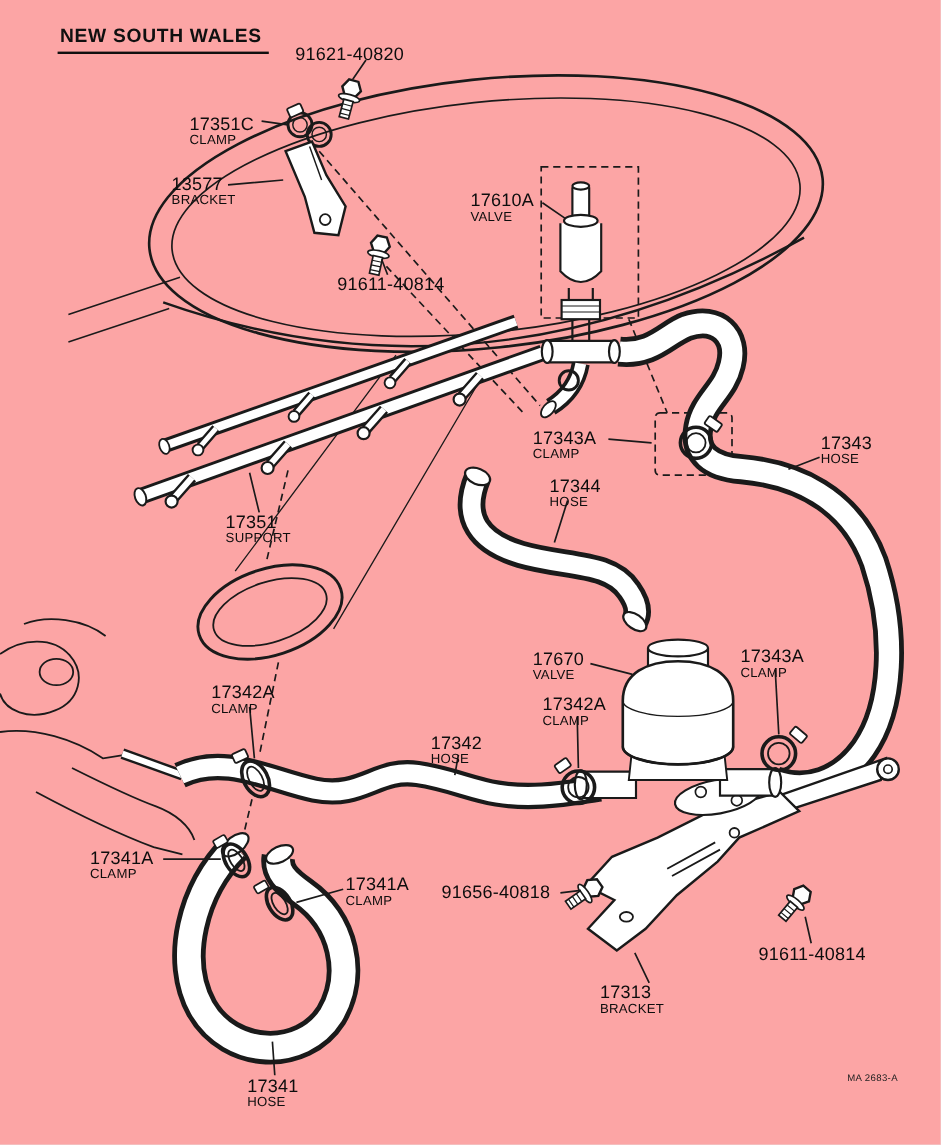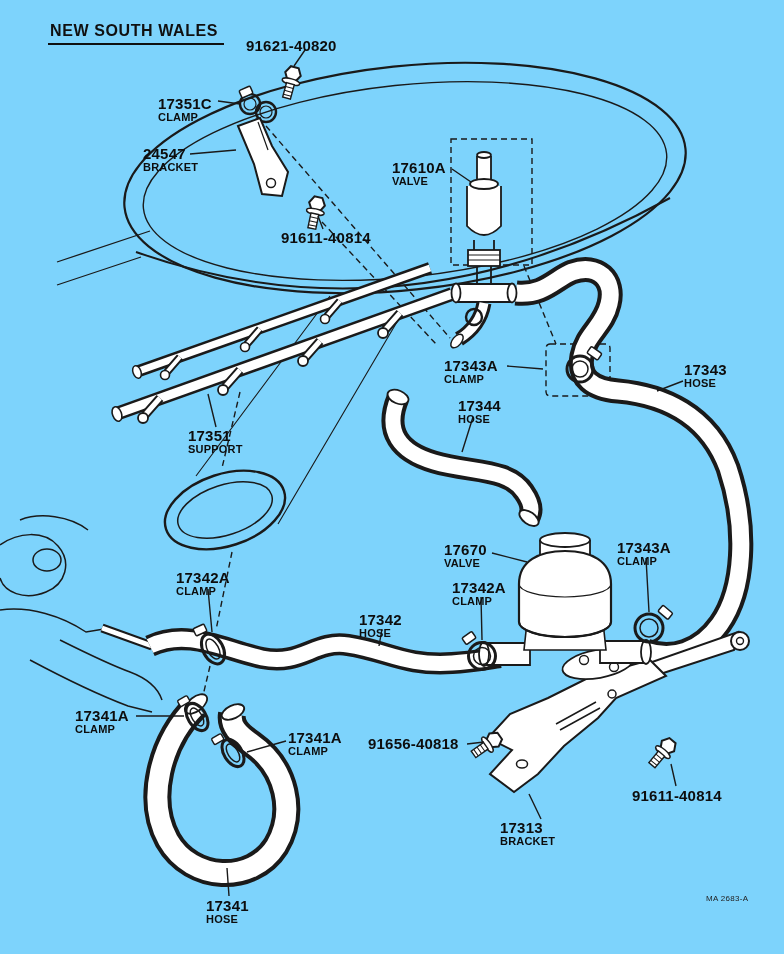--- a/index.html
+++ b/index.html
@@ -1,27 +1,27 @@
 <!DOCTYPE html>
 <html><head>
 <meta charset="utf-8">
 <style>
   html,body{margin:0;padding:0;background:#e8e8e8;}
   .stage{
     position:relative;width:784px;height:954px;margin:0 auto;
-    background:#7dd3fc;overflow:hidden;
+    background:#fca5a5;overflow:hidden;
     font-family:"Liberation Sans","DejaVu Sans",sans-serif;
   }
   .stage svg{position:absolute;left:0;top:0;}
   .region-title{
     position:absolute;left:48px;top:22px;
     font-size:16px;font-weight:bold;color:#101010;letter-spacing:.6px;
     border-bottom:2px solid #101010;padding:0 6px 3px 2px;white-space:nowrap;
   }
-  .part-label{position:absolute;color:#0d0d0d;font-weight:bold;line-height:1.08;white-space:nowrap;}
+  .part-label{position:absolute;color:#0d0d0d;font-weight:normal;line-height:1.08;white-space:nowrap;}
   .part-label .code{display:block;font-size:15px;letter-spacing:.2px;}
   .part-label .desc{display:block;font-size:11px;letter-spacing:.2px;}
   .doc-number{
     position:absolute;left:706px;top:894px;font-size:8px;font-weight:normal;color:#222;
     letter-spacing:.3px;
   }
 </style>
 </head>
 <body>
 
@@ -263,21 +263,21 @@
 
   <div class="part-label" style="left:246px;top:38px">
     <span class="code">91621-40820</span>
       <span class="desc"></span>
   </div>
   <div class="part-label" style="left:158px;top:96px">
     <span class="code">17351C</span>
       <span class="desc">CLAMP</span>
   </div>
   <div class="part-label" style="left:143px;top:146px">
-    <span class="code">24547</span>
+    <span class="code">13577</span>
       <span class="desc">BRACKET</span>
   </div>
   <div class="part-label" style="left:392px;top:160px">
     <span class="code">17610A</span>
       <span class="desc">VALVE</span>
   </div>
   <div class="part-label" style="left:281px;top:230px">
     <span class="code">91611-40814</span>
       <span class="desc"></span>
   </div>

